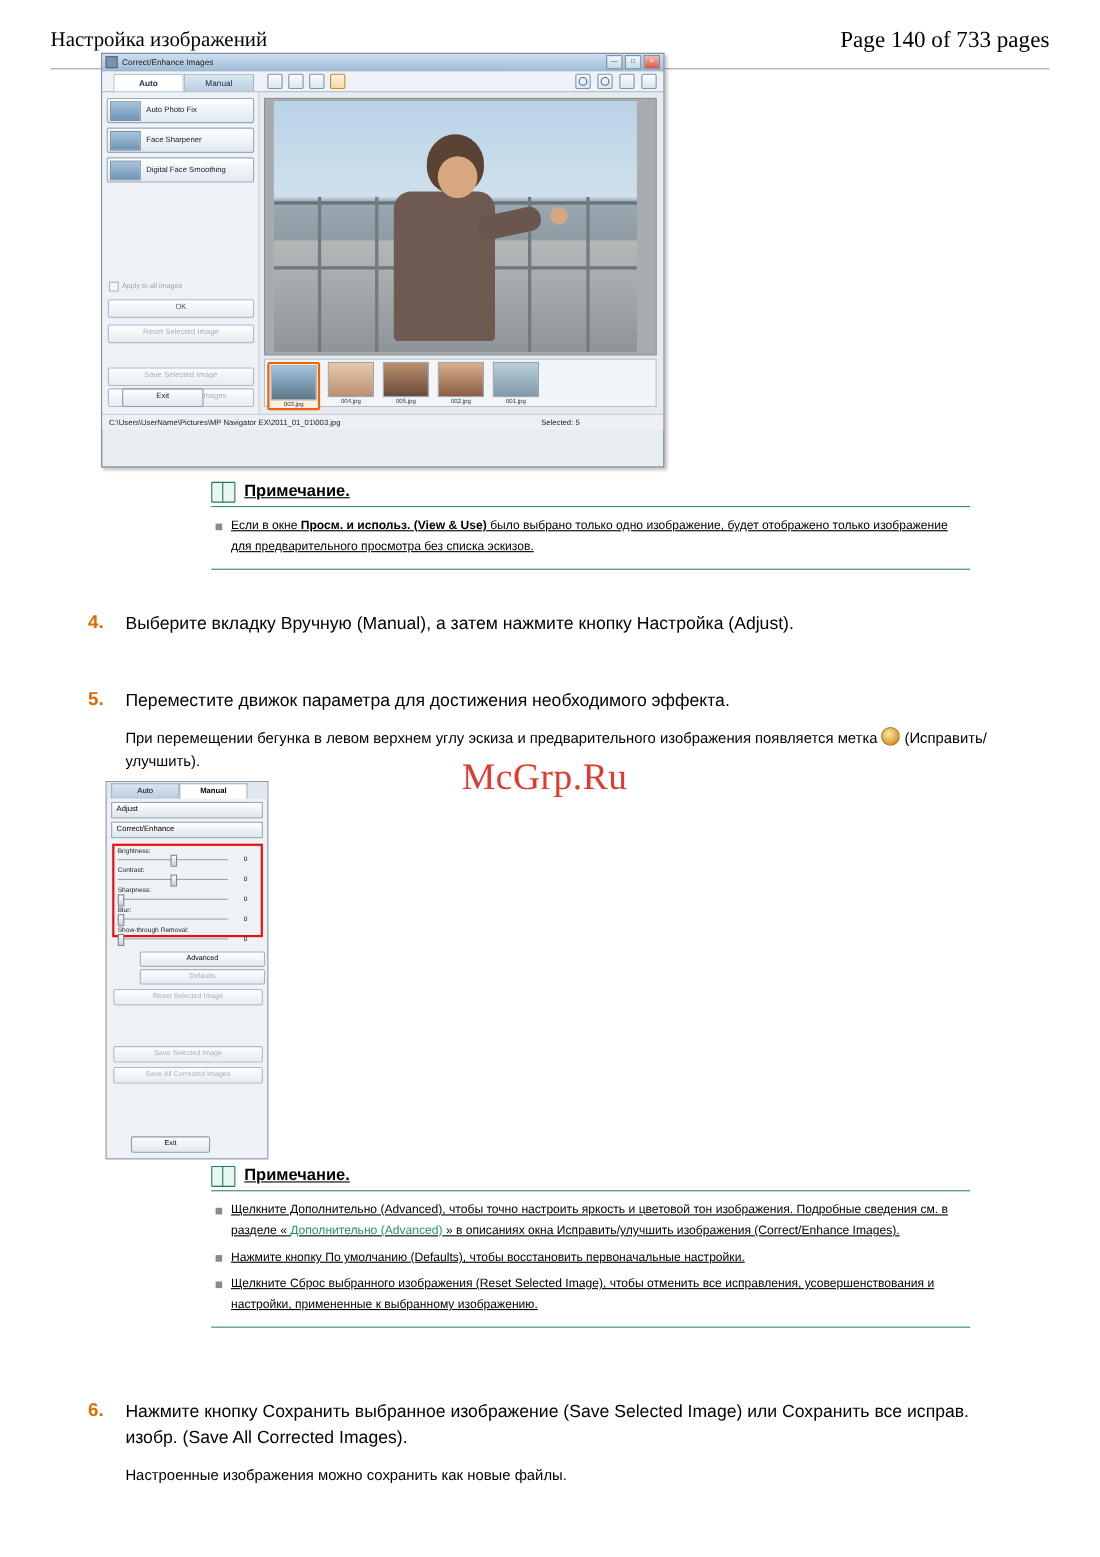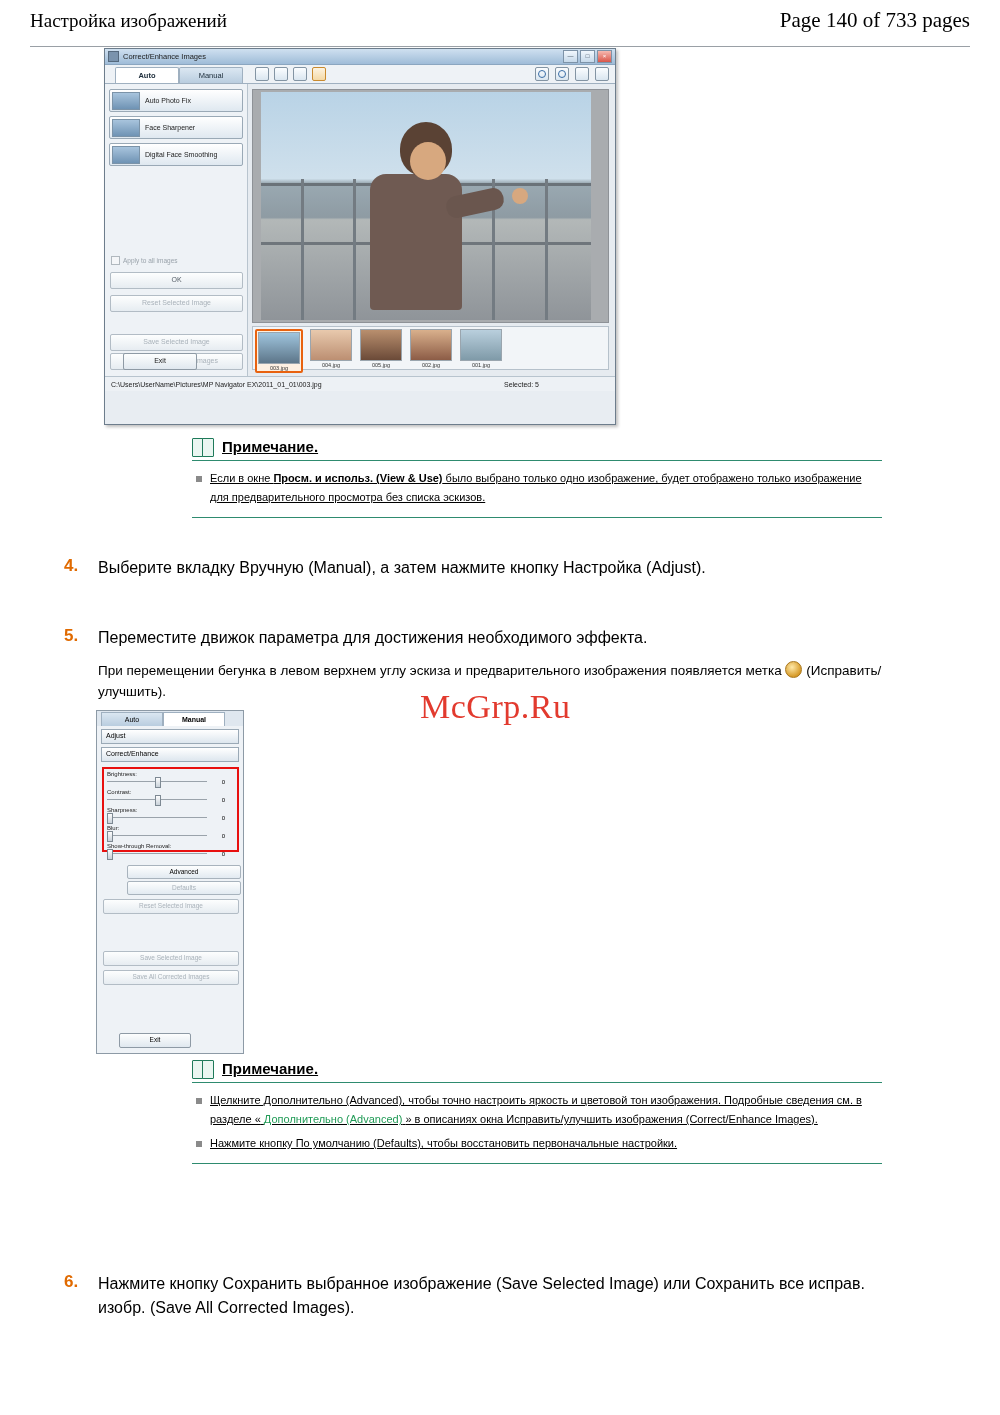--- a/index.html
+++ b/index.html
@@ -13,21 +13,21 @@
     font-family: "Liberation Sans", sans-serif;
     color: #000;
     position: relative;
     overflow: hidden;
   }
   .page {
     position: relative;
     width: 1000px;
     height: 1207px;
     box-sizing: border-box;
-    padding: 0;
+    padding: 16px;
   }
   
   .page-header {
     position: relative;
     height: 46px;
     margin: 0 30px;
     border-bottom: 1px solid #9aa0a6;
   }
   .header-title {
     position: absolute;
@@ -39,21 +39,21 @@
   .header-page {
     position: absolute;
     right: 0;
     top: 8px;
     font-size: 21px;
     font-family: "Liberation Serif", serif;
   }
   
   .shot1 {
     position: absolute;
-    left: 104px;
+    left: 92px;
     top: 48px;
     width: 510px;
     height: 375px;
     background: #e8edf2;
     border: 1px solid #6d7d8c;
     box-shadow: 2px 2px 3px rgba(0,0,0,0.25);
     font-size: 7px;
     color: #1b1b1b;
   }
   .win-title {
@@ -744,22 +744,26 @@
     <div class="note-rule"></div>
     <ul>
       <li>
         <span>Щелкните Дополнительно (Advanced), чтобы точно настроить яркость и цветовой тон изображения. Подробные сведения см. в разделе «</span>
         <span class="green-link">Дополнительно (Advanced)</span>
         <span>» в описаниях окна Исправить/улучшить изображения (Correct/Enhance Images).</span>
       </li>
       <li>
         <span>Нажмите кнопку По умолчанию (Defaults), чтобы восстановить первоначальные настройки.</span>
       </li>
+      <li>
+        <span>Щелкните Сброс выбранного изображения (Reset Selected Image), чтобы отменить все исправления, усовершенствования и настройки, примененные к выбранному изображению.</span>
+      </li>
     </ul>
     <div class="note-rule bottom"></div>
   </div>
 
   <div class="step" style="position:absolute; top:1272px;">
     <div class="step-num">6.</div>
     <div class="step-text">Нажмите кнопку Сохранить выбранное изображение (Save Selected Image) или Сохранить все исправ. изобр. (Save All Corrected Images).</div>
+    <div class="step-sub">Настроенные изображения можно сохранить как новые файлы.</div>
   </div>
 
 </div>
 
 </body></html>

